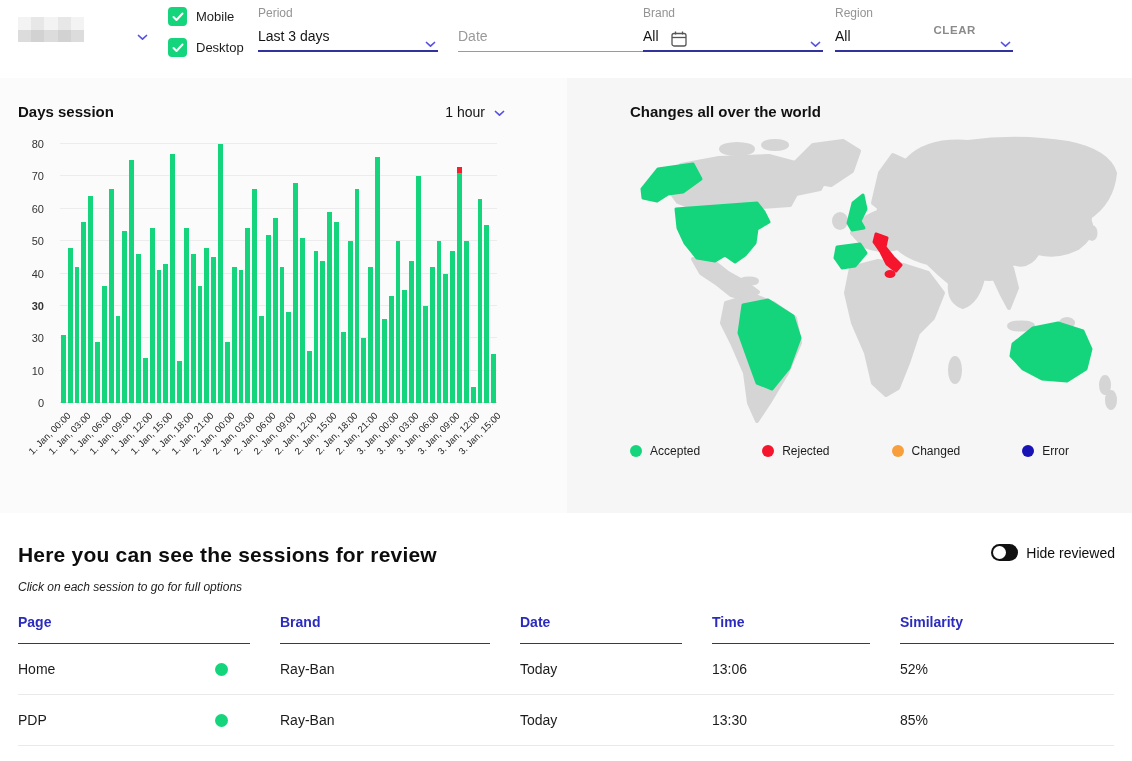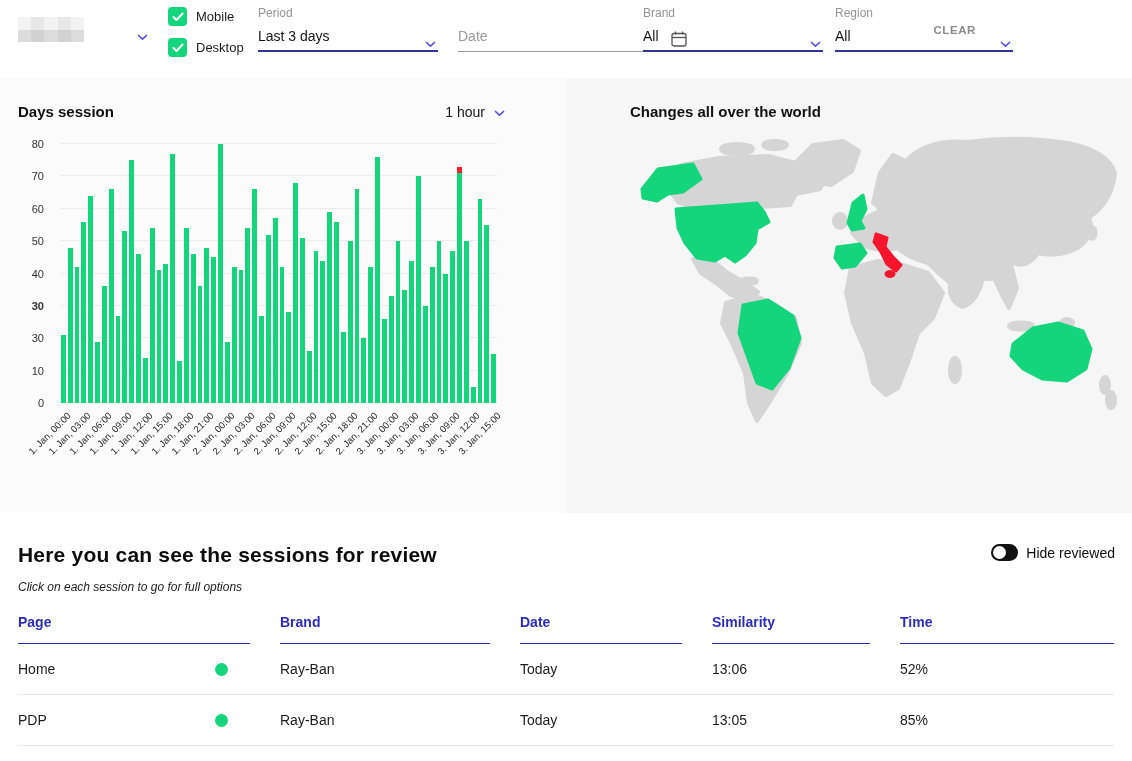--- a/index.html
+++ b/index.html
@@ -478,55 +478,73 @@
           <path d="M146 172 L171 167 L196 183 L203 205 L192 235 L175 256 L160 250 L152 228 L142 200 Z" stroke="#14d57c" fill="#14d57c"></path>
           <path d="M416 211 L436 195 L461 190 L486 198 L494 216 L489 236 L470 248 L445 246 L426 236 L414 223 Z" stroke="#14d57c" fill="#14d57c"></path>
         </g>
 
         <g>
           <path d="M279 101 L290 105 L288 114 L296 124 L304 132 L299 138 L290 131 L284 119 L277 109 Z" stroke="#f5162d" fill="#f5162d"></path>
           <ellipse cx="293" cy="141" rx="4" ry="2.5" stroke="#f5162d" fill="#f5162d"></ellipse>
         </g>
       </g>
     </svg>
+    <div class="legend">
+      <div class="legend-item">
+        <span class="legend-dot" style="background: rgb(20, 213, 124);"></span>
+        <span class="legend-label">Accepted</span>
+      </div>
+      <div class="legend-item">
+        <span class="legend-dot" style="background: rgb(245, 22, 45);"></span>
+        <span class="legend-label">Rejected</span>
+      </div>
+      <div class="legend-item">
+        <span class="legend-dot" style="background: rgb(249, 158, 60);"></span>
+        <span class="legend-label">Changed</span>
+      </div>
+      <div class="legend-item">
+        <span class="legend-dot" style="background: rgb(24, 19, 181);"></span>
+        <span class="legend-label">Error</span>
+      </div>
+    </div>
   </div>
 </div>
 
 <div class="sessions">
   <div class="toggle-row">
     <div class="toggle">
         <div class="knob"></div>
       </div>
     <span class="toggle-label">Hide reviewed</span>
   </div>
   <h1>Here you can see the sessions for review</h1>
   <div class="sub">Click on each session to go for full options</div>
 
   <div class="grid-row thead">
     <div class="th">Page</div>
     <div class="th">Brand</div>
     <div class="th">Date</div>
+    <div class="th">Time</div>
     <div class="th">Similarity</div>
-    <div class="th">Time</div>
   </div>
 
   <div class="grid-row trow">
     <div class="td page-cell">
       <span>Home</span>
       <span class="status-dot"></span>
     </div>
     <div class="td">Ray-Ban</div>
     <div class="td">Today</div>
     <div class="td">13:06</div>
     <div class="td">52%</div>
   </div>
 
   <div class="grid-row trow">
     <div class="td page-cell">
       <span>PDP</span>
       <span class="status-dot"></span>
     </div>
     <div class="td">Ray-Ban</div>
     <div class="td">Today</div>
-    <div class="td">13:05</div>
+    <div class="td">13:30</div>
     <div class="td">85%</div>
   </div>
 </div>
 
 </body></html>

